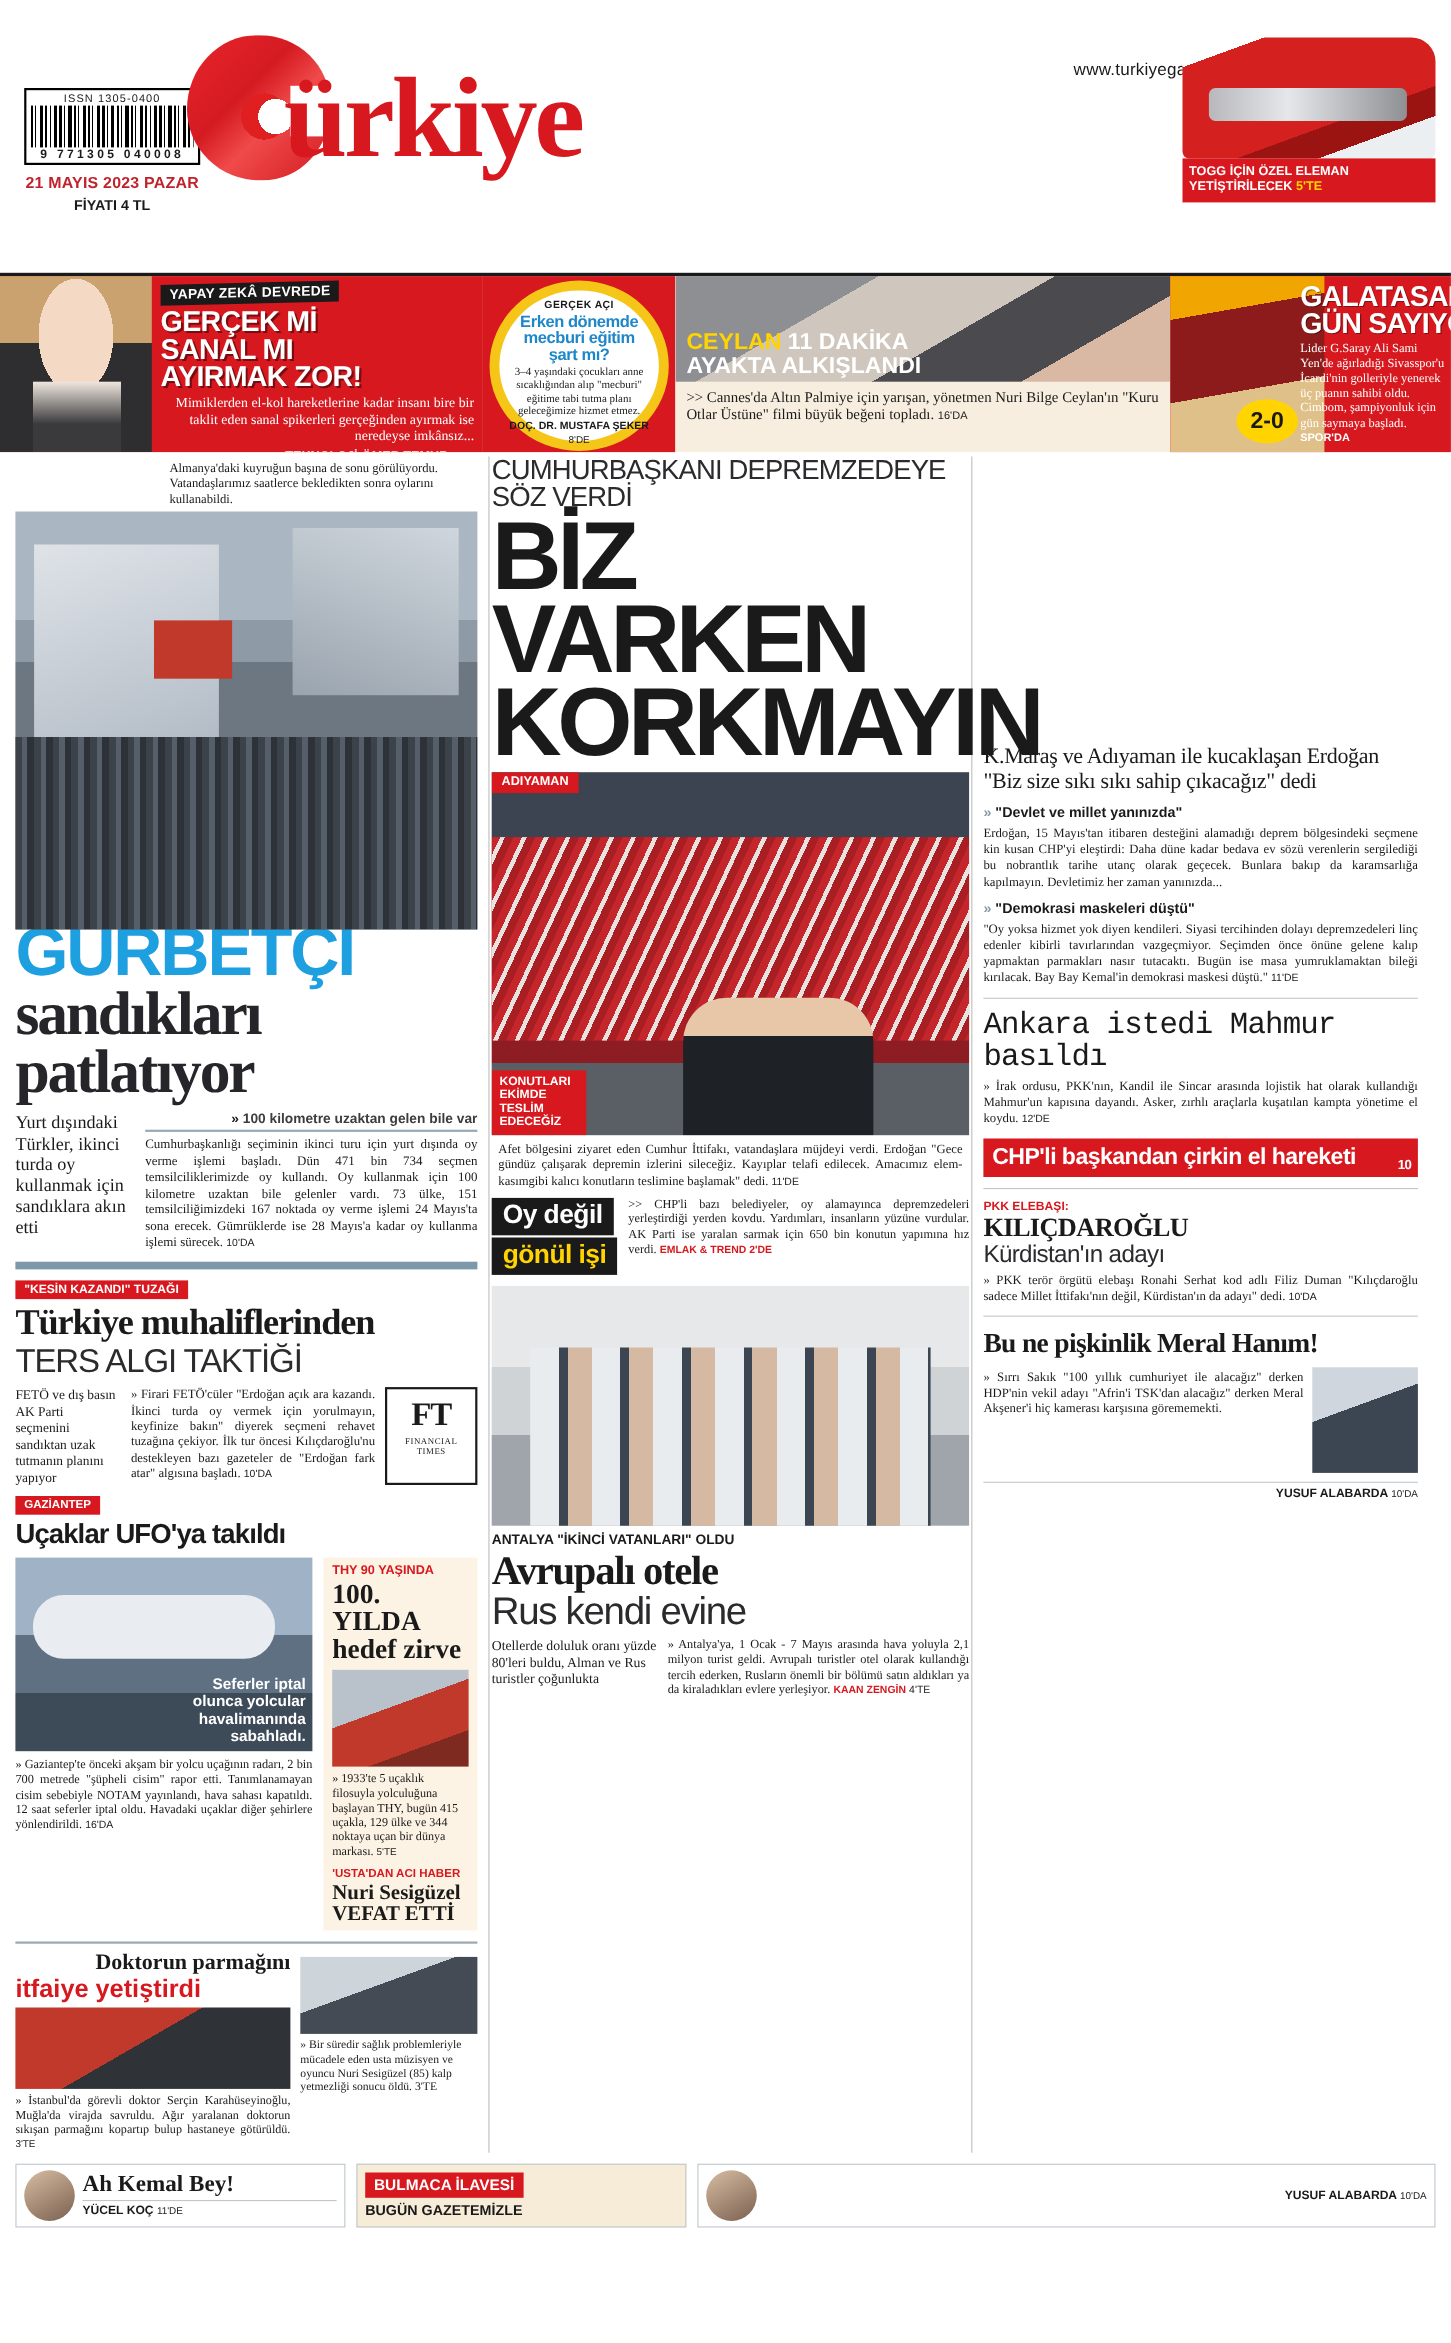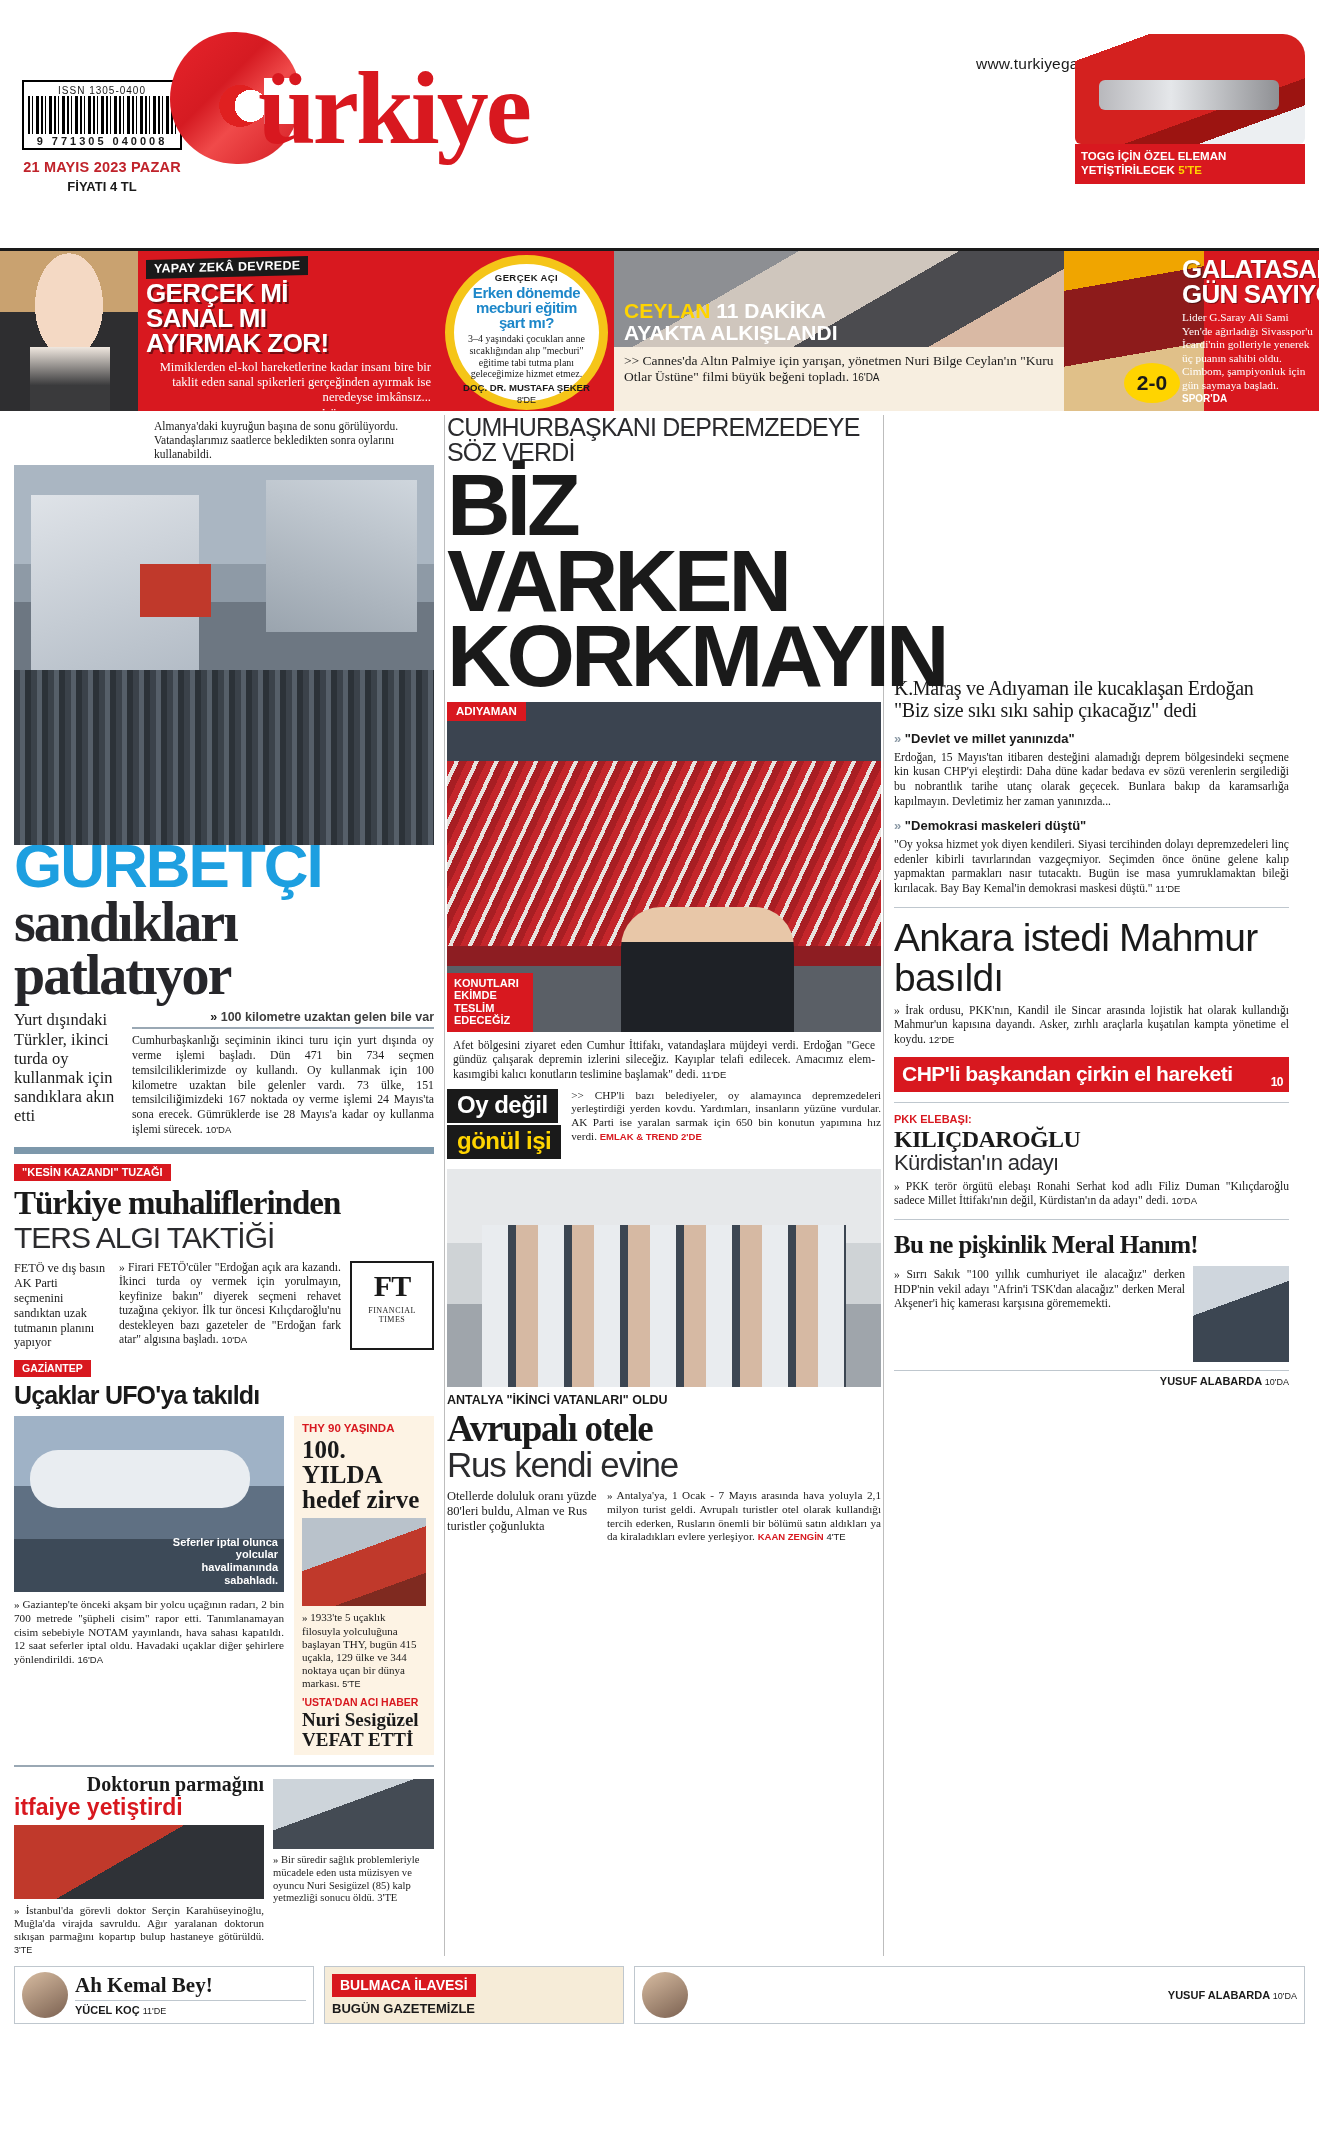--- a/index.html
+++ b/index.html
@@ -169,21 +169,21 @@
   .ft-logo .big { font-size:30px; font-weight:bold; letter-spacing:-1px;}
   .ft-logo .sm { font-size:8px; letter-spacing:.5px; margin-top:3px;}
 
   .gaz-tag { display:inline-block; background:#d8181f; color:#fff; font-family:"Liberation Sans",sans-serif;
      font-weight:bold; font-size:10.5px; padding:2px 8px 3px; margin-top:10px;}
   .gaz-head { font-family:"Liberation Sans",sans-serif; font-weight:bold; font-size:25px; margin-top:4px; letter-spacing:-.8px;}
   .two-col { display:flex; gap:10px; margin-top:6px; }
   .ufo-photo { width:270px; height:176px; position:relative;
      background:linear-gradient(180deg,#9fb2c6 0 40%, #5f7083 40% 70%, #3d4a58 70%); }
   .ufo-photo .plane { position:absolute; left:16px; top:34px; width:220px; height:58px; background:#e9edf1; border-radius:28px;}
-  .ufo-cap { position:absolute; right:6px; bottom:6px; width:120px; color:#fff; font-family:"Liberation Sans",sans-serif; font-weight:bold; font-size:11px; line-height:1.15; text-align:right;}
+  .ufo-cap { position:absolute; right:6px; bottom:6px; width:120px; color:#fff; font-family:"Liberation Sans",sans-serif; font-weight:bold; font-size:14px; line-height:1.15; text-align:right;}
   .thy-box { flex:1; background:#fdf3e4; padding:6px 8px; }
   .thy-kick { font-family:"Liberation Sans",sans-serif; font-weight:bold; font-size:11.5px; color:#d8181f;}
   .thy-head { font-family:"Liberation Serif",serif; font-weight:bold; font-size:25px; line-height:1.0; margin-top:3px;}
   .thy-photo { height:88px; margin-top:6px; background:linear-gradient(160deg,#b9c2cb 0 40%, #c0392b 40% 75%, #7f2a20 75%); }
   .thy-body { font-family:"Liberation Serif",serif; font-size:11px; line-height:1.2; margin-top:5px;}
   .thy-body .pg{ font-family:"Liberation Sans",sans-serif; font-size:9px;}
   .thy-sub { font-family:"Liberation Sans",sans-serif; font-weight:bold; font-size:10.5px; color:#d8181f; margin-top:6px;}
   .thy-sub2 { font-family:"Liberation Serif",serif; font-weight:bold; font-size:19px; line-height:1.02; margin-top:2px;}
   .ufo-body { font-family:"Liberation Serif",serif; font-size:11.2px; line-height:1.22; margin-top:6px; text-align:justify;}
   .ufo-body .pg{ font-family:"Liberation Sans",sans-serif; font-size:9.5px;}
@@ -232,21 +232,21 @@
   .ant-r { flex:1; font-family:"Liberation Serif",serif; font-size:11.2px; line-height:1.22; text-align:justify;}
   .ant-r .pg { font-family:"Liberation Sans",sans-serif; font-weight:bold; font-size:9.5px; color:#d8181f;}
 
   
   .kmaras-text { font-family:"Liberation Serif",serif; font-size:20px; line-height:1.12; letter-spacing:-.3px;}
   .sub-kick { font-family:"Liberation Sans",sans-serif; font-weight:bold; font-size:13px; margin-top:9px; color:#1a1a1a;}
   .sub-kick .arrow{ color:#8b99a5;}
   .right-body { font-family:"Liberation Serif",serif; font-size:11.6px; line-height:1.26; margin-top:5px; text-align:justify;}
   .right-body .pg { font-family:"Liberation Sans",sans-serif; font-size:9.5px;}
   .hr-thin { border-top:1px solid #bfc7ce; margin:10px 0 0; }
-  .ankara-h { font-family:Liberation Sans, sans-serif; font-size:39px; line-height:1.04; margin-top:10px; letter-spacing:-.8px;}
+  .ankara-h { font-family:Liberation Mono, monospace; font-size:28px; line-height:1.04; margin-top:10px; letter-spacing:-.8px;}
   .red-bar { background:#d8181f; color:#fff; font-family:"Liberation Sans",sans-serif; font-weight:bold;
      font-size:21px; line-height:1.05; padding:6px 8px 7px; margin-top:10px; letter-spacing:-.5px; position:relative;}
   .red-bar .pgnum { position:absolute; right:6px; bottom:4px; font-size:12px; }
   .pkk-kick { font-family:"Liberation Sans",sans-serif; font-weight:bold; font-size:11px; color:#d8181f; margin-top:10px;}
   .pkk-h { font-family:"Liberation Serif",serif; font-weight:bold; font-size:24px; line-height:1.02; margin-top:2px; letter-spacing:-.6px;}
   .pkk-h2 { font-family:"Liberation Sans",sans-serif; font-size:22px; line-height:1.04; color:#2b2b2e; letter-spacing:-.6px;}
   .piskinlik-h { font-family:"Liberation Serif",serif; font-weight:bold; font-size:25px; line-height:1.04; margin-top:12px; letter-spacing:-.6px;}
   .col-photo-row { display:flex; gap:8px; margin-top:8px; }
   .col-photo { width:96px; height:96px; background:linear-gradient(160deg,#cfd6dd 0 38%, #3c4652 38%); flex:0 0 auto;}
   .byline-bar { border-top:1px solid #bfc7ce; margin-top:8px; padding-top:4px;

